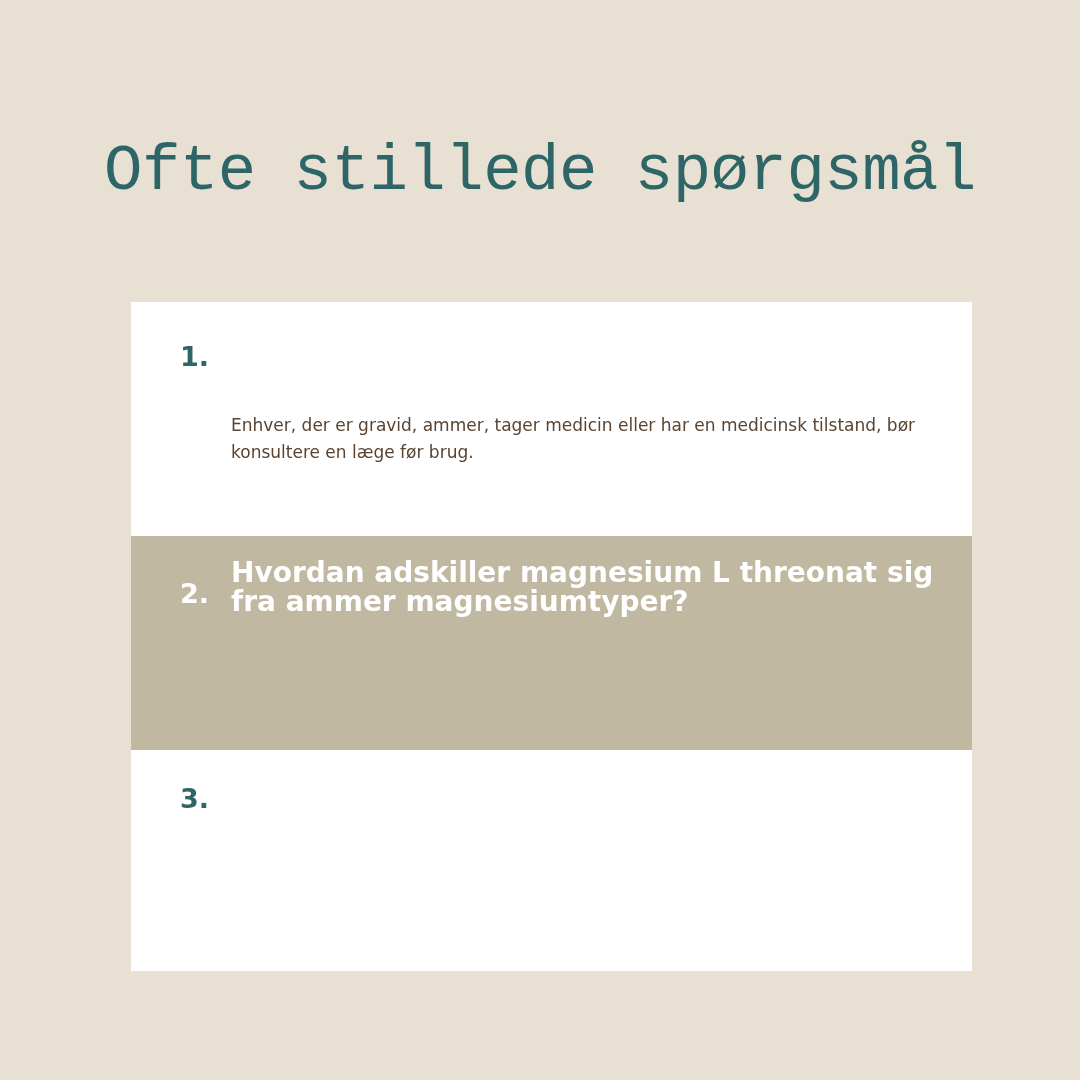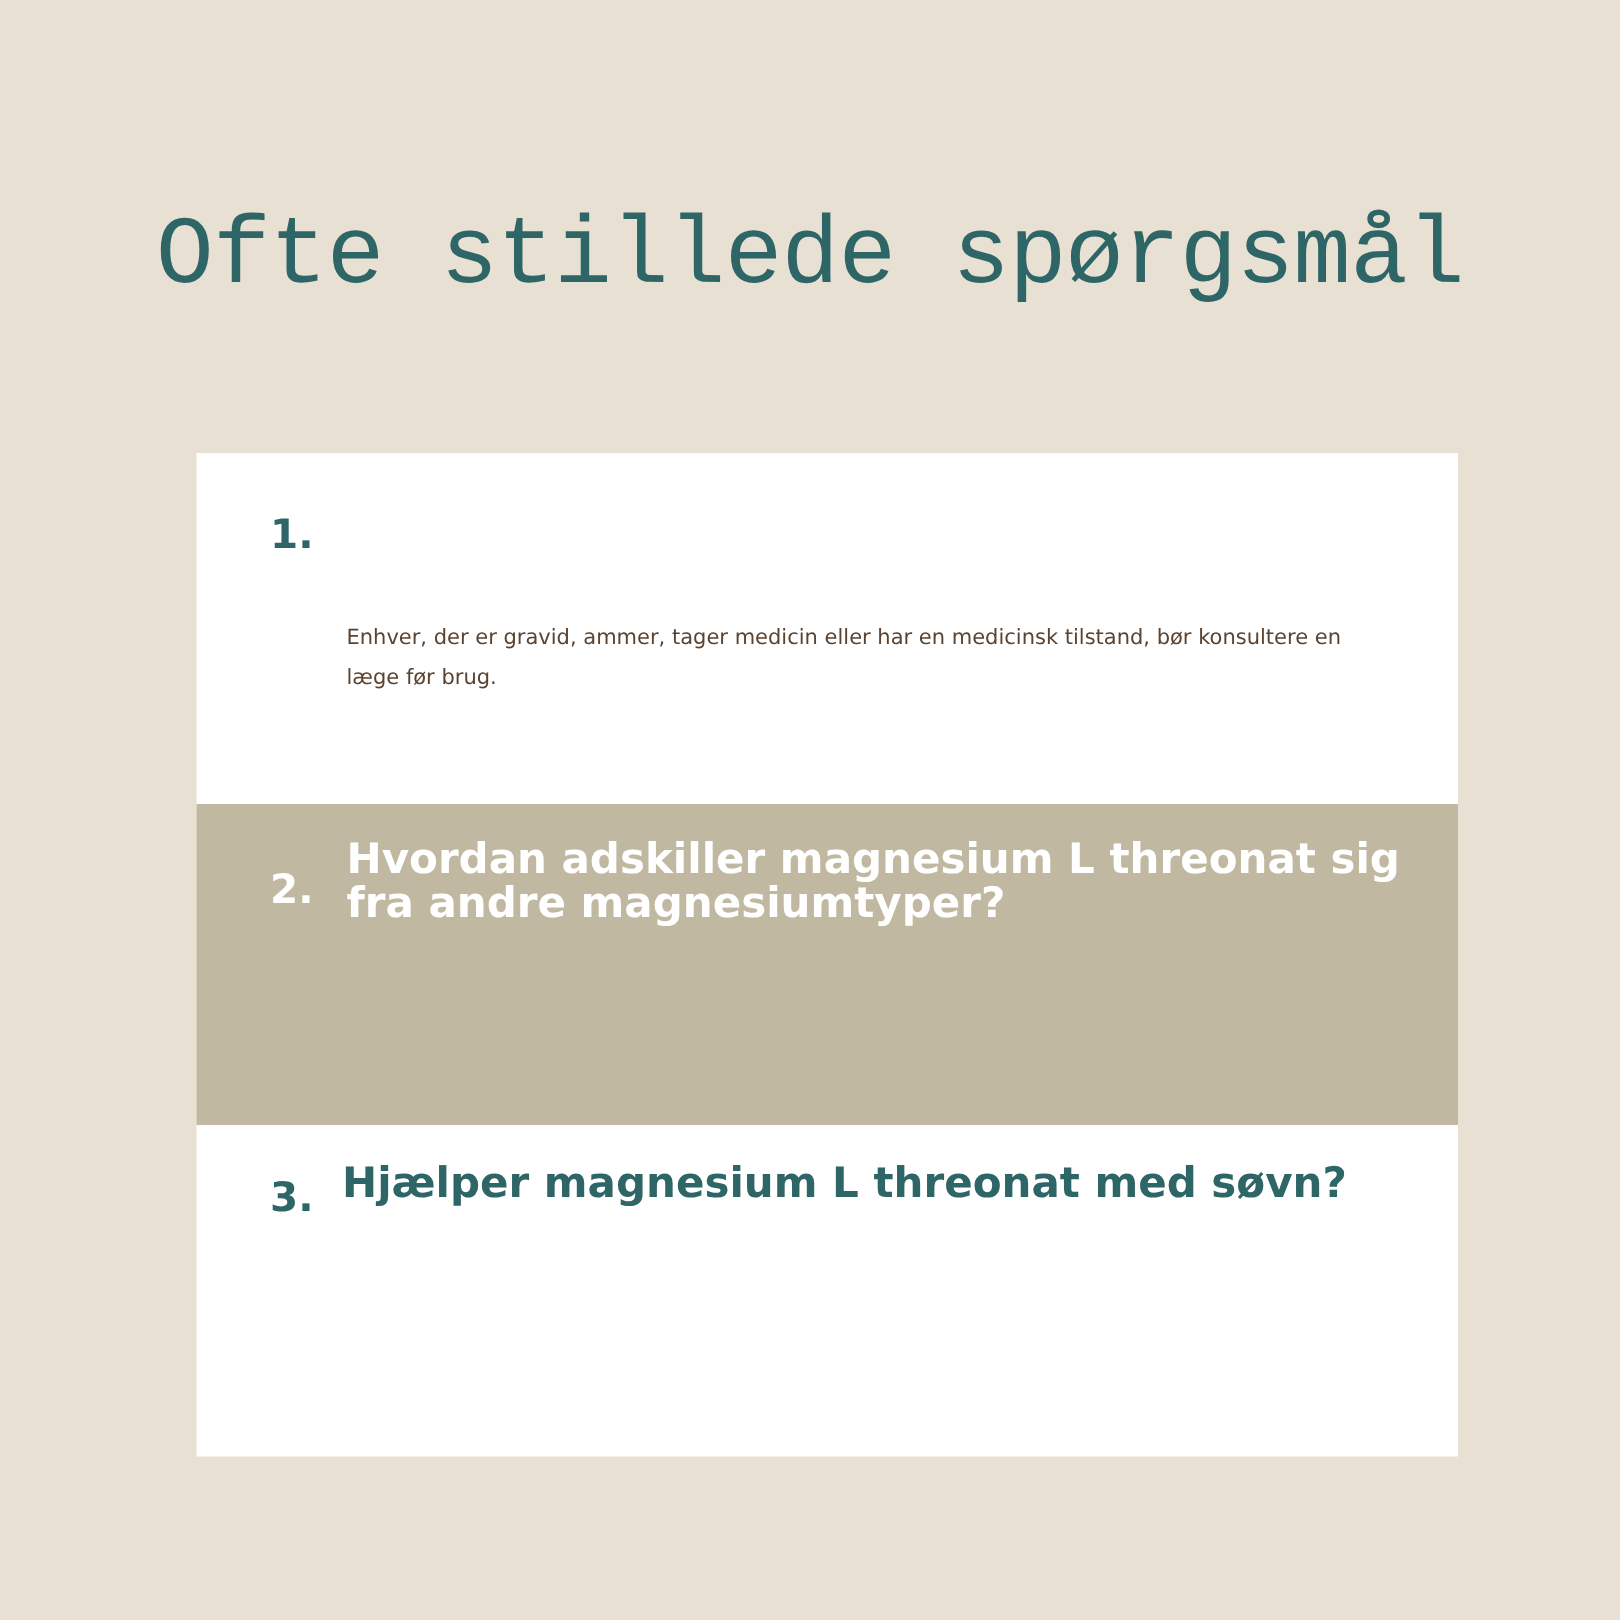--- a/index.html
+++ b/index.html
@@ -60,21 +60,21 @@
       font-size: 28px;
       font-weight: bold;
       color: #2e6668;
       line-height: 29px;
       margin: 0;
     }
     .faq-answer {
       position: absolute;
       left: 100px;
       width: 700px;
-      font-size: 14px;
+      font-size: 17px;
       color: #5a4330;
       line-height: 27px;
       margin: 0;
     }
     .item-1 .faq-number { top: 40px; }
     .item-1 .faq-question { top: 30px; }
     .item-1 .faq-answer { top: 110px; }
 
     .item-2 .faq-number { top: 43px; color: #ffffff; }
     .item-2 .faq-question { top: 22px; color: #ffffff; width: 720px; }
@@ -90,20 +90,19 @@
 <h1 class="page-title">Ofte stillede spørgsmål</h1>
 
 <div class="faq-card">
   <div class="faq-item item-1">
     <span class="faq-number">1.</span>
     <p class="faq-answer">Enhver, der er gravid, ammer, tager medicin eller har en medicinsk tilstand, bør konsultere en læge før brug.</p>
   </div>
 
   <div class="faq-item item-2">
     <span class="faq-number">2.</span>
-    <h2 class="faq-question">Hvordan adskiller magnesium L threonat sig fra andre magnesiumtyper?</h2>
+    <h2 class="faq-question">Hvordan adskiller magnesium L threonat sig fra ammer magnesiumtyper?</h2>
   </div>
 
   <div class="faq-item item-3">
     <span class="faq-number">3.</span>
-    <h2 class="faq-question">Hjælper magnesium L threonat med søvn?</h2>
   </div>
 </div>
 
 </body></html>

